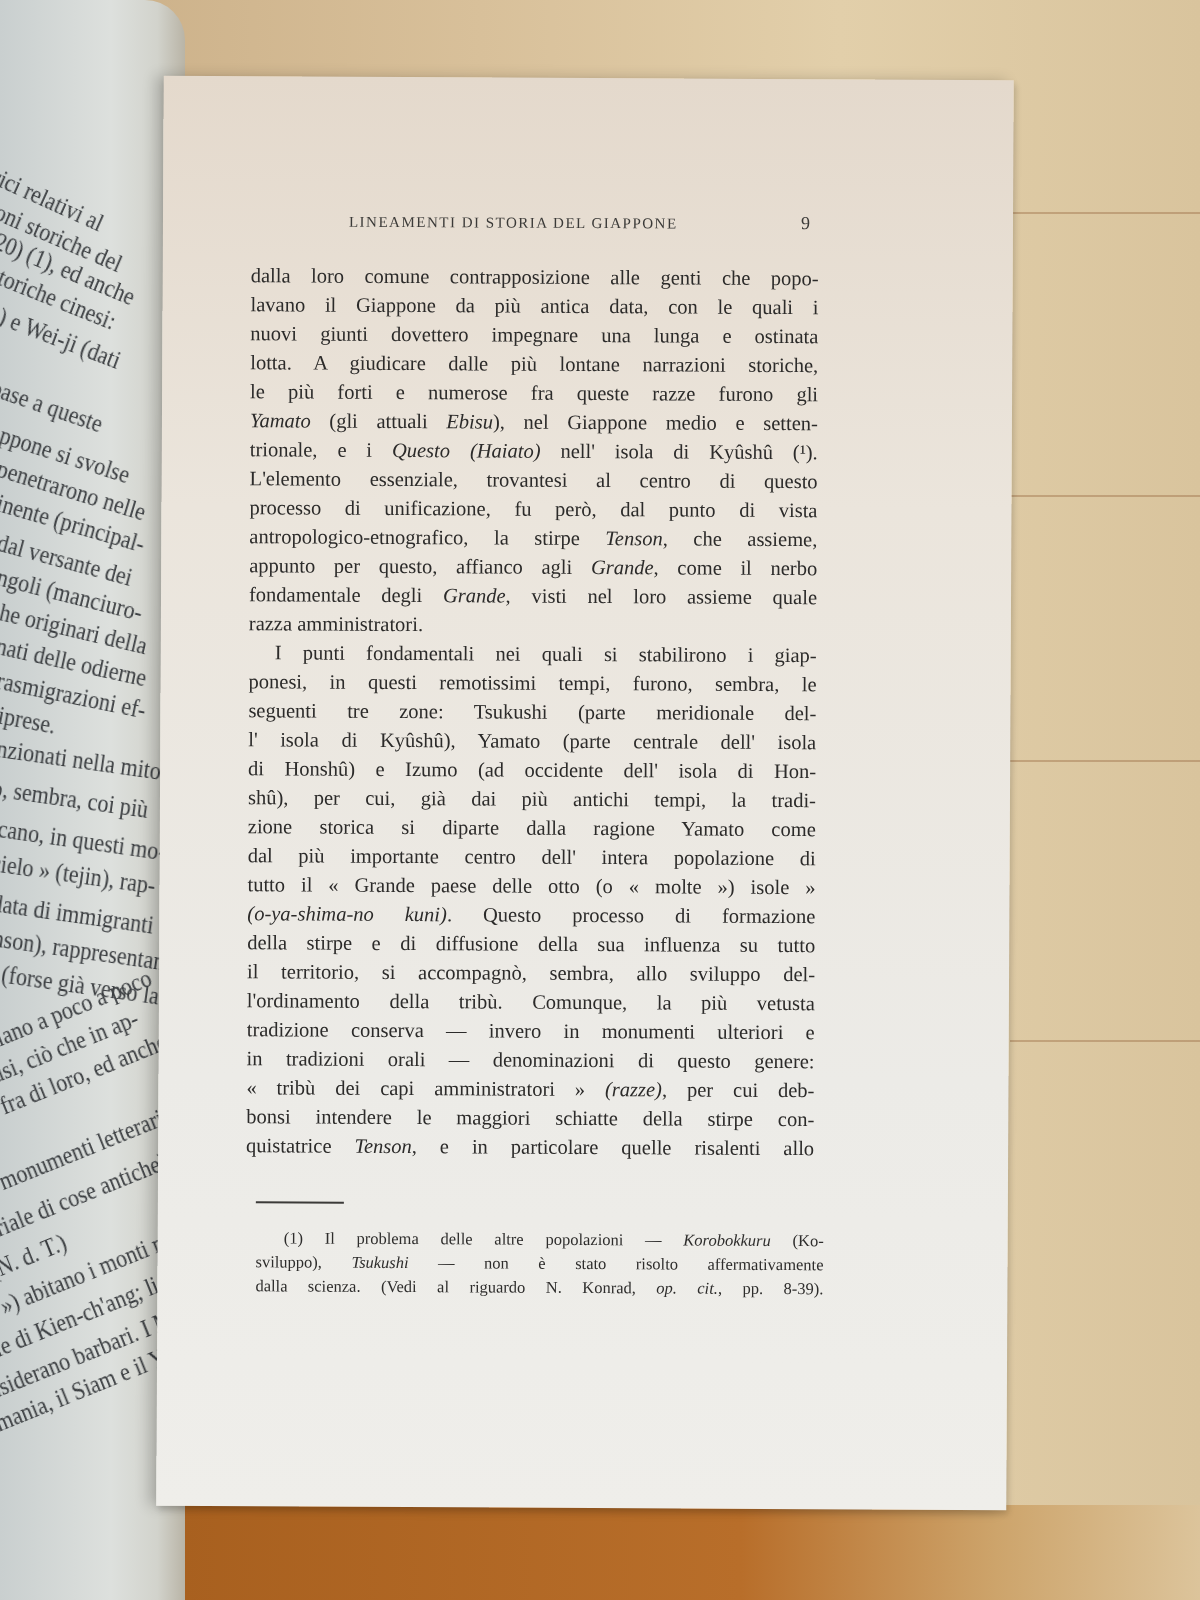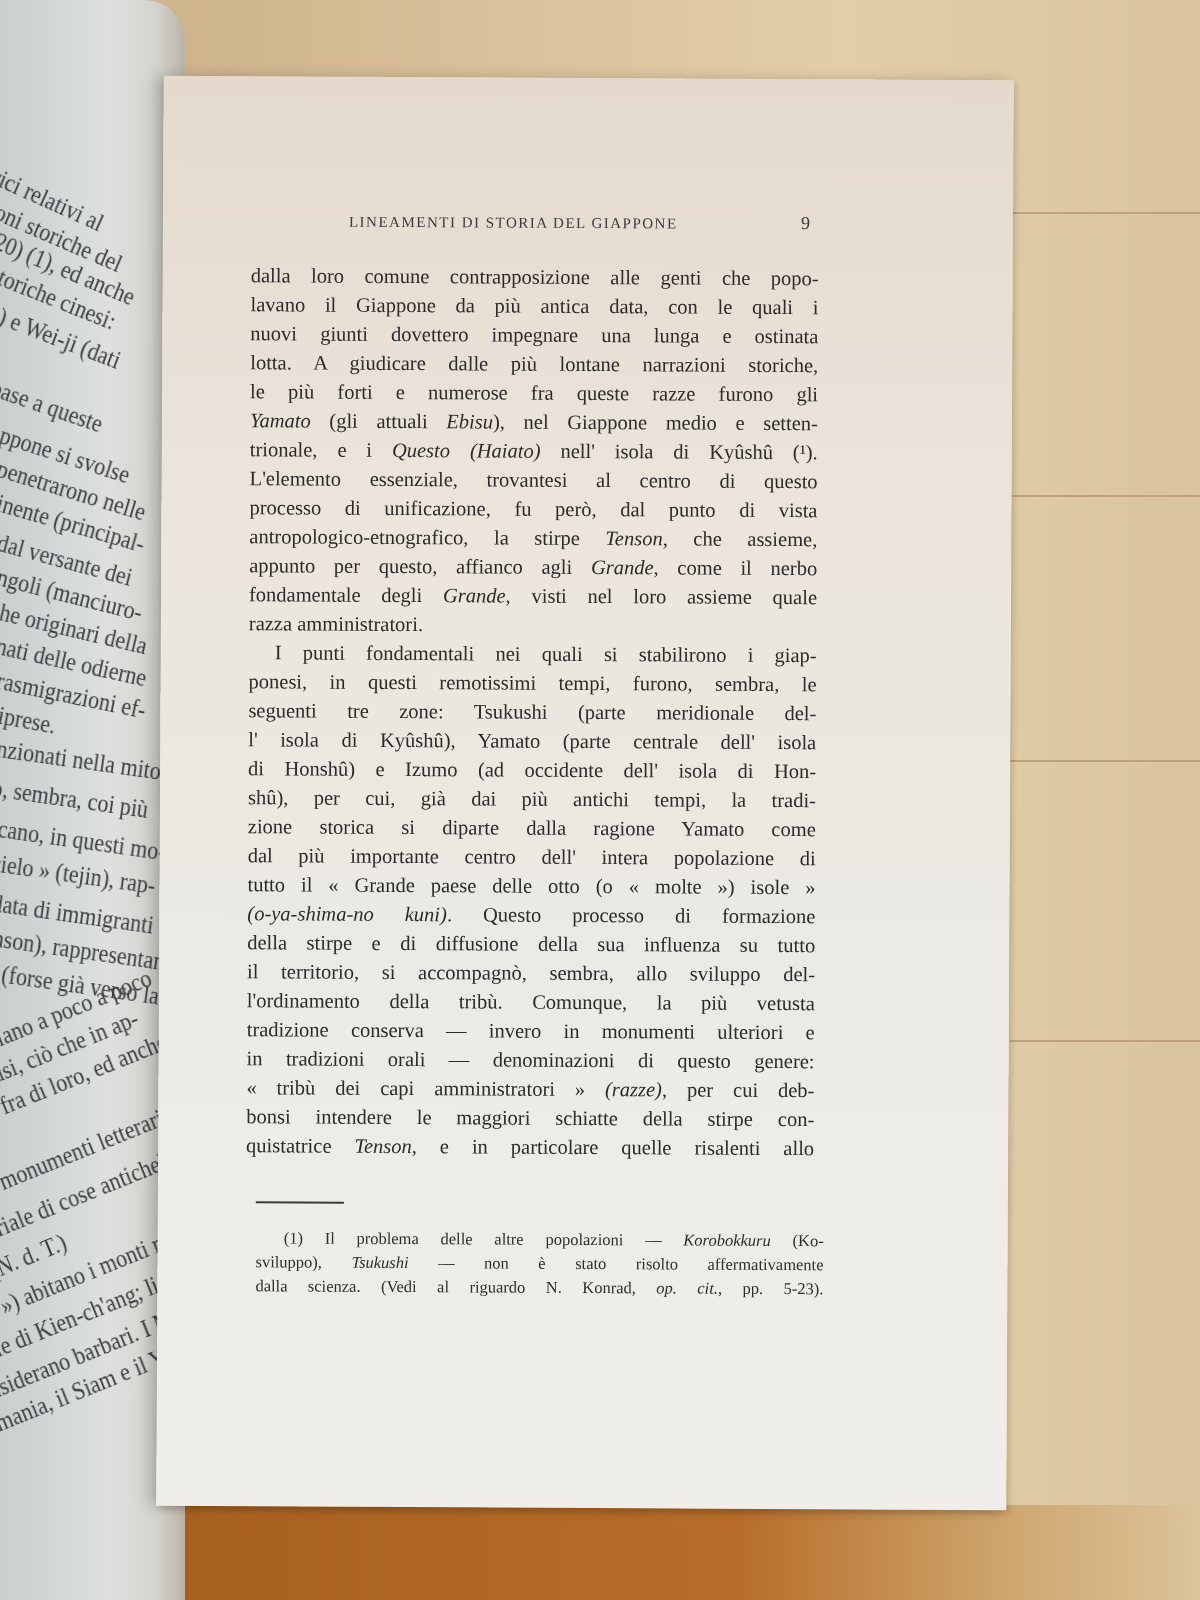--- a/index.html
+++ b/index.html
@@ -135,15 +135,15 @@
         <span class="body-line"><span>in tradizioni orali — denominazioni di questo genere:</span></span>
         <span class="body-line"><span>« tribù dei capi amministratori » </span><i>(razze)</i><span>, per cui deb-</span></span>
         <span class="body-line"><span>bonsi intendere le maggiori schiatte della stirpe con-</span></span>
         <span class="body-line"><span>quistatrice </span><i>Tenson</i><span>, e in particolare quelle risalenti allo</span></span>
       </div>
     </div>
   <div class="footnote-rule"></div>
   <div class="footnotes" id="footnotes">
       <span class="body-line indent"><span>(1) Il problema delle altre popolazioni — </span><i>Korobokkuru</i><span> (Ko-</span></span>
       <span class="body-line"><span>sviluppo), </span><i>Tsukushi</i><span> — non è stato risolto affermativamente</span></span>
-      <span class="body-line"><span>dalla scienza. (Vedi al riguardo N. Konrad, </span><i>op. cit.</i><span>, pp. 5-23).</span></span>
+      <span class="body-line"><span>dalla scienza. (Vedi al riguardo N. Konrad, </span><i>op. cit.</i><span>, pp. 8-39).</span></span>
     </div>
 </div>
 
 </body></html>

